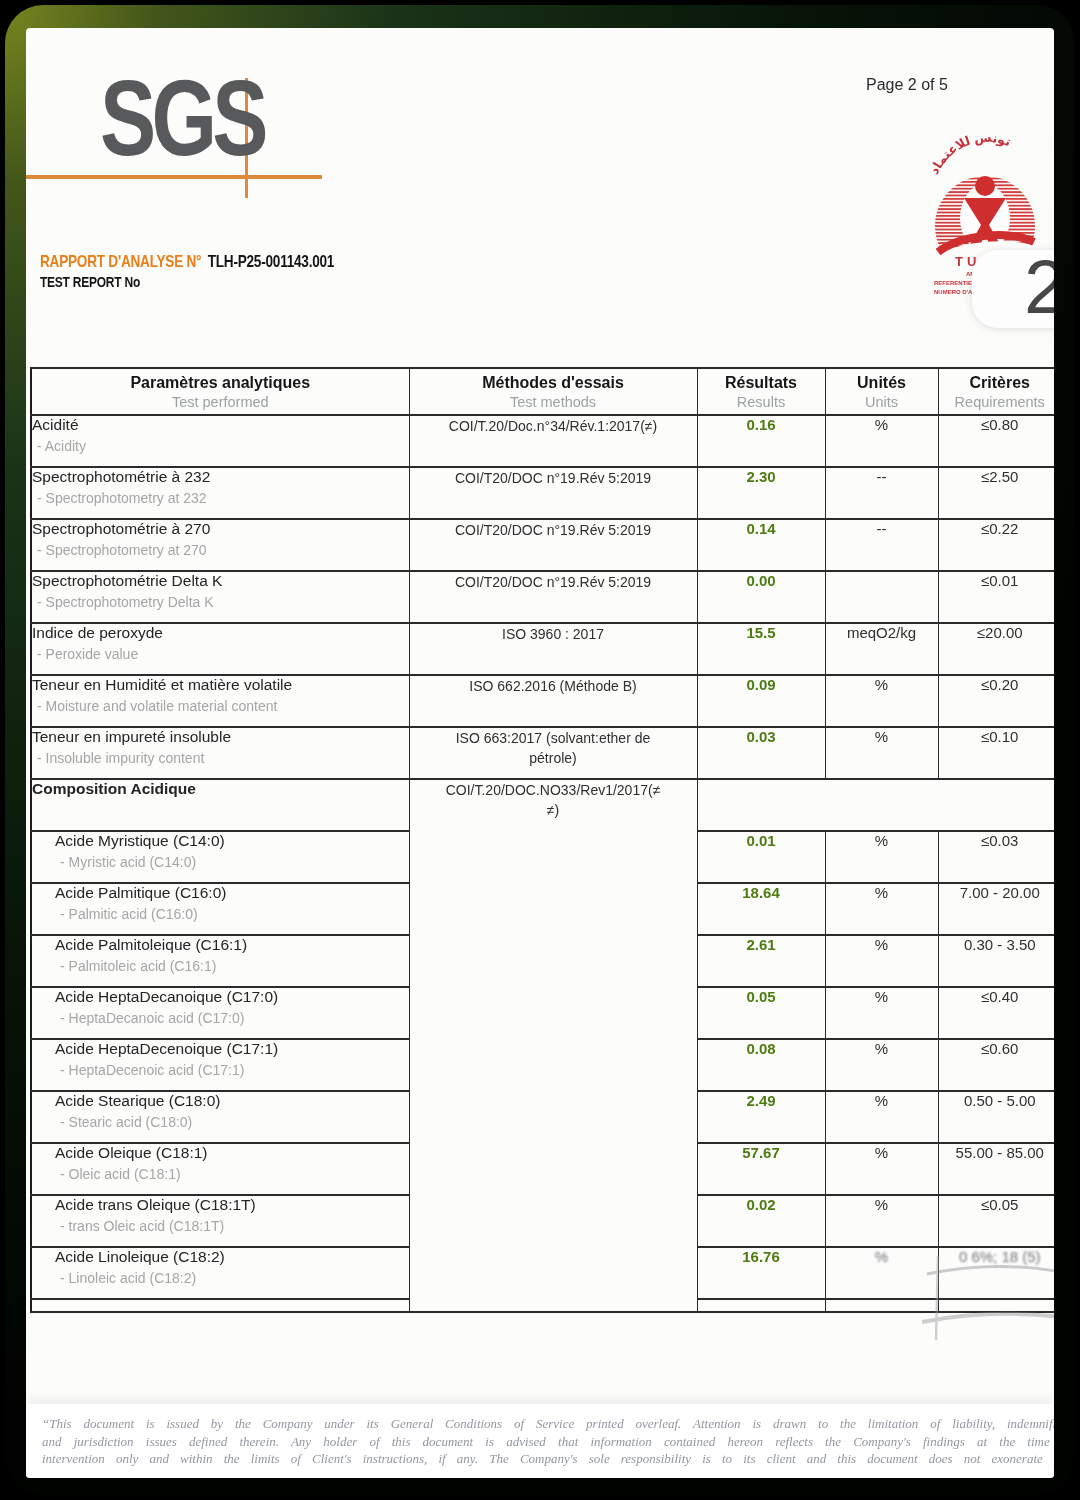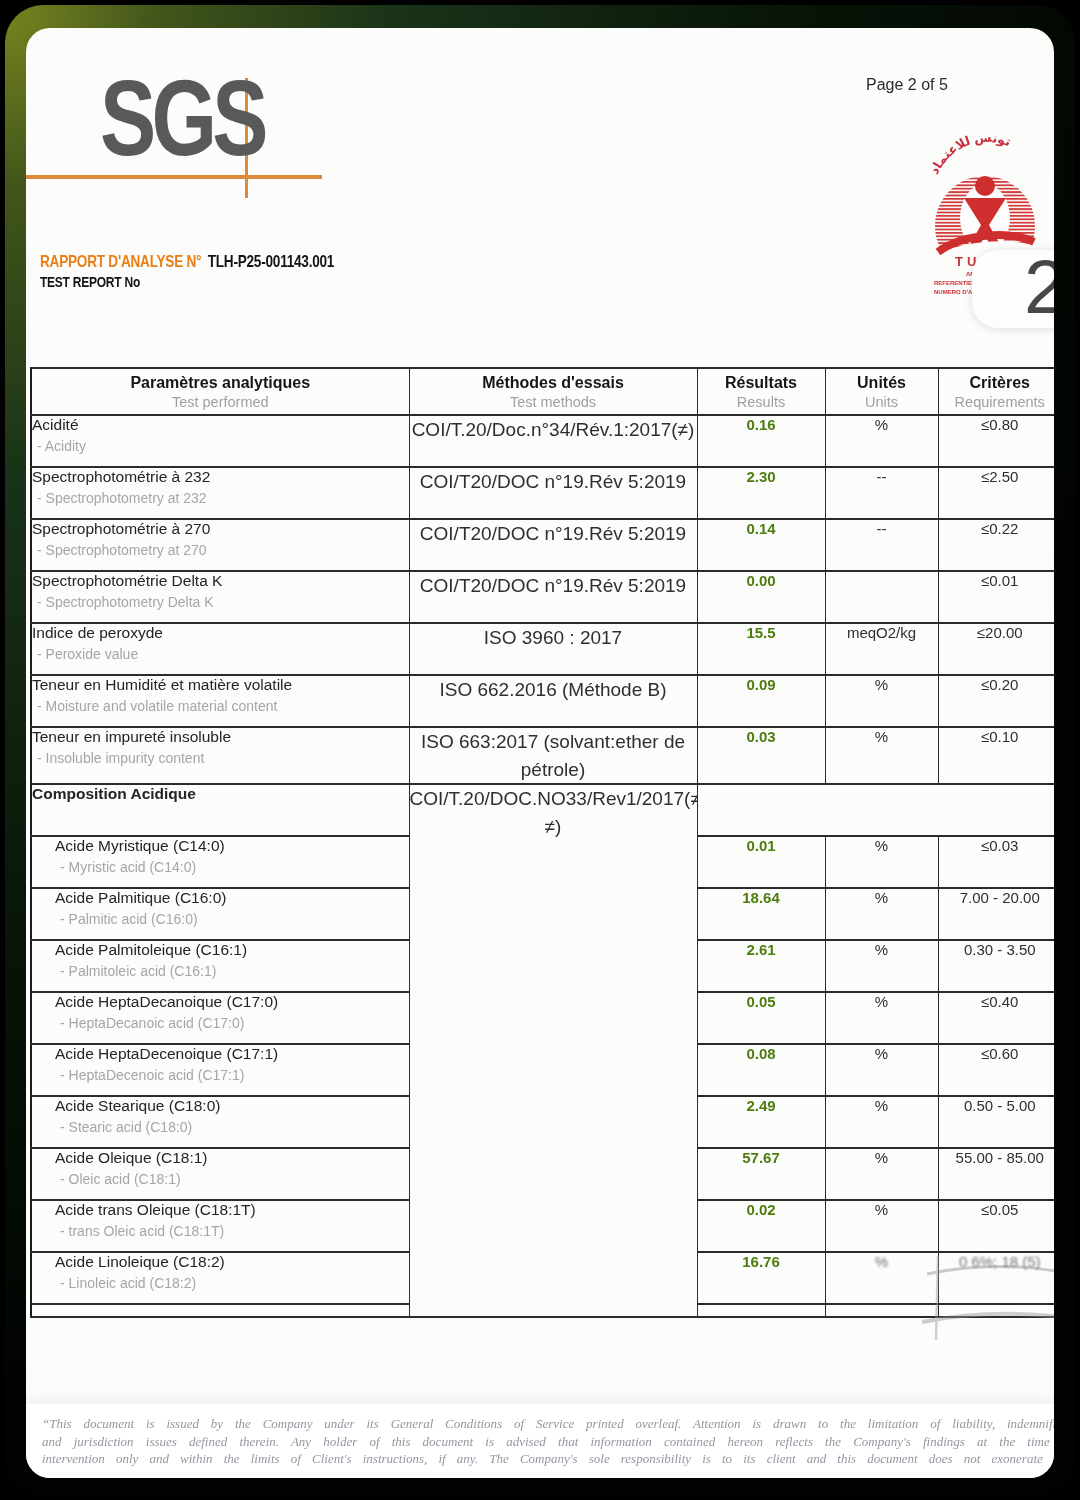--- a/index.html
+++ b/index.html
@@ -1,21 +1,21 @@
 <!DOCTYPE html>
 <html><head>
 <meta charset="utf-8">
 <style>
   html,body{margin:0;padding:0;}
   body{width:1080px;height:1500px;position:relative;background:#000;overflow:hidden;
        font-family:"Liberation Sans","DejaVu Sans",sans-serif;}
   .frame-border{position:absolute;inset:5px;border-radius:38px;
        background:radial-gradient(140% 120% at 0% 0%, #76851f 0%, #43561a 10%, #1a3318 26%, #081508 52%, #010301 78%);}
   .page{position:absolute;left:26px;top:28px;width:1028px;height:1450px;background:#fcfcfb;
-        border-radius:24px;overflow:hidden;}
+        border-radius:4px;overflow:hidden;}
 
   
   .sgs-logo{position:absolute;left:44px;top:58px;width:240px;height:120px;}
   .sgs-text{position:absolute;left:30px;top:-22px;font-size:108px;font-weight:bold;color:#58595b;
             letter-spacing:-6px;transform:scaleX(0.78);transform-origin:left top;line-height:1;}
   .cross-h{position:absolute;background:#dd8a3d;left:-44px;top:89px;width:296px;height:4px;}
   .cross-v{position:absolute;background:#dd8a3d;left:175px;top:-8px;width:3px;height:120px;}
 
   .page-label{position:absolute;left:840px;top:48px;width:130px;font-size:16px;color:#2b2b2b;}
 
@@ -47,21 +47,21 @@
   thead tr{height:47px;}
   tbody tr{height:52px;}
   tbody tr.sliver{height:13px;}
   th .h-fr{font-size:16px;font-weight:bold;color:#161616;text-align:center;padding-top:5px;}
   th .h-en{font-size:14.5px;font-weight:normal;color:#9ca1a4;text-align:center;padding-top:2px;}
   td.c-param{padding:7px 0 0 10px;margin-top:32px;}
   td.c-param.indent{padding-left:23px;}
   .p-fr{font-size:15.5px;color:#242424;}
   .p-fr.bold{font-weight:bold;}
   .p-en{font-size:14px;color:#a6a6a6;padding-left:5px;margin-top:4px;}
-  td.c-method{font-size:19px;color:#2f2f2f;text-align:center;padding-top:9px;white-space:pre-line;line-height:1.45;}
+  td.c-method{font-size:14px;color:#2f2f2f;text-align:center;padding-top:9px;white-space:pre-line;line-height:1.45;}
   td.c-result{font-size:15px;font-weight:bold;color:#4d7c0f;text-align:center;padding-top:11px;}
   td.c-unit{font-size:15px;color:#2f2f2f;text-align:center;padding-top:11px;}
   td.c-criteria{font-size:15px;color:#2f2f2f;text-align:center;padding-top:11px;}
   td.c-merged{background:transparent;}
   .blur-cell{filter:blur(0.9px);color:#72757a !important;font-weight:normal;}
 
   
   .artifact{position:absolute;left:896px;top:1228px;width:150px;height:86px;opacity:0.45;}
 
   

